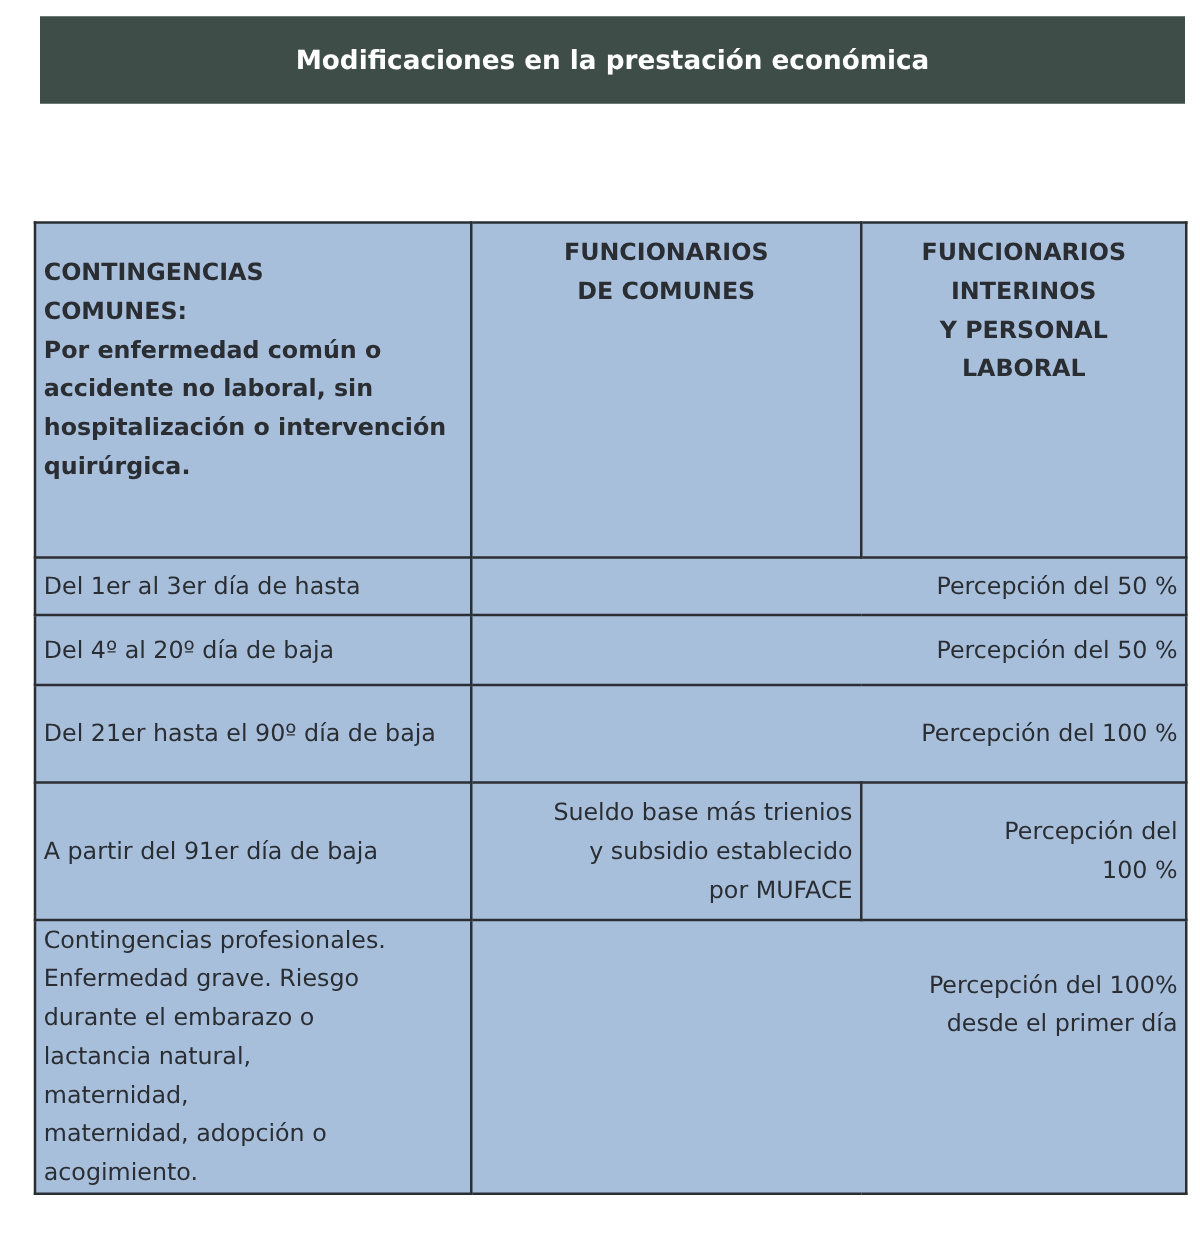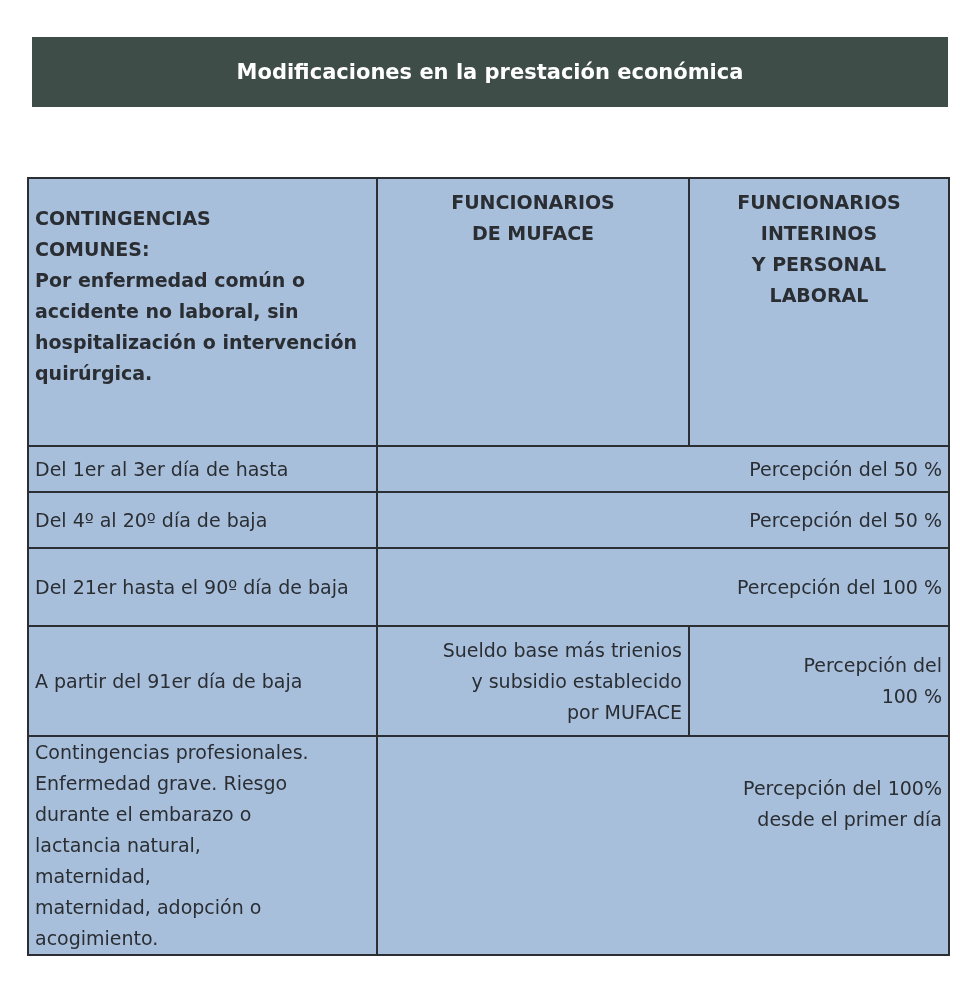--- a/index.html
+++ b/index.html
@@ -1,21 +1,21 @@
 <!DOCTYPE html>
 <html><head>
 <meta charset="utf-8">
 <style>
   html, body { margin: 0; padding: 0; background: #ffffff; }
   body { width: 960px; height: 990px; position: relative; overflow: hidden; font-family: "DejaVu Sans", sans-serif; }
   .banner {
     position: absolute; left: 32px; top: 13px; width: 916px; height: 70px;
     background: #3e4d47; color: #ffffff; text-align: center;
     font-weight: bold; font-size: 21px; line-height: 30px;
-    display: flex; flex-direction: column; justify-content: center; margin-top: 24px;
+    display: flex; flex-direction: column; justify-content: center;
   }
   table.grid {
     position: absolute; left: 27px; top: 177px; width: 921px;
     border-collapse: collapse; table-layout: fixed;
   }
   table.grid td {
     background: #a8bfdc; border: 2px solid #2b2f33; color: #2a2e33;
     font-size: 19px; line-height: 31px; padding: 0 6px; vertical-align: middle;
   }
   .hdr { font-weight: bold; text-align: center; vertical-align: top !important; padding-top: 8px !important; }
@@ -39,21 +39,21 @@
     </colgroup>
   <tbody>
       <tr style="height:268px">
     <td class="hdr-first">
       <span class="center">CONTINGENCIAS</span>
       <span class="center">COMUNES:</span>
       <span>Por enfermedad común o accidente no laboral, sin hospitalización o intervención quirúrgica.</span>
     </td>
     <td class="hdr">
       <div>FUNCIONARIOS</div>
-      <div>DE MUFACE</div>
+      <div>DE COMUNES</div>
     </td>
     <td class="hdr">
       <div>FUNCIONARIOS</div>
       <div>INTERINOS</div>
       <div>Y PERSONAL</div>
       <div>LABORAL</div>
     </td>
   </tr>
   <tr style="height:46px">
     <td class="l">Del 1er al 3er día de hasta</td>

